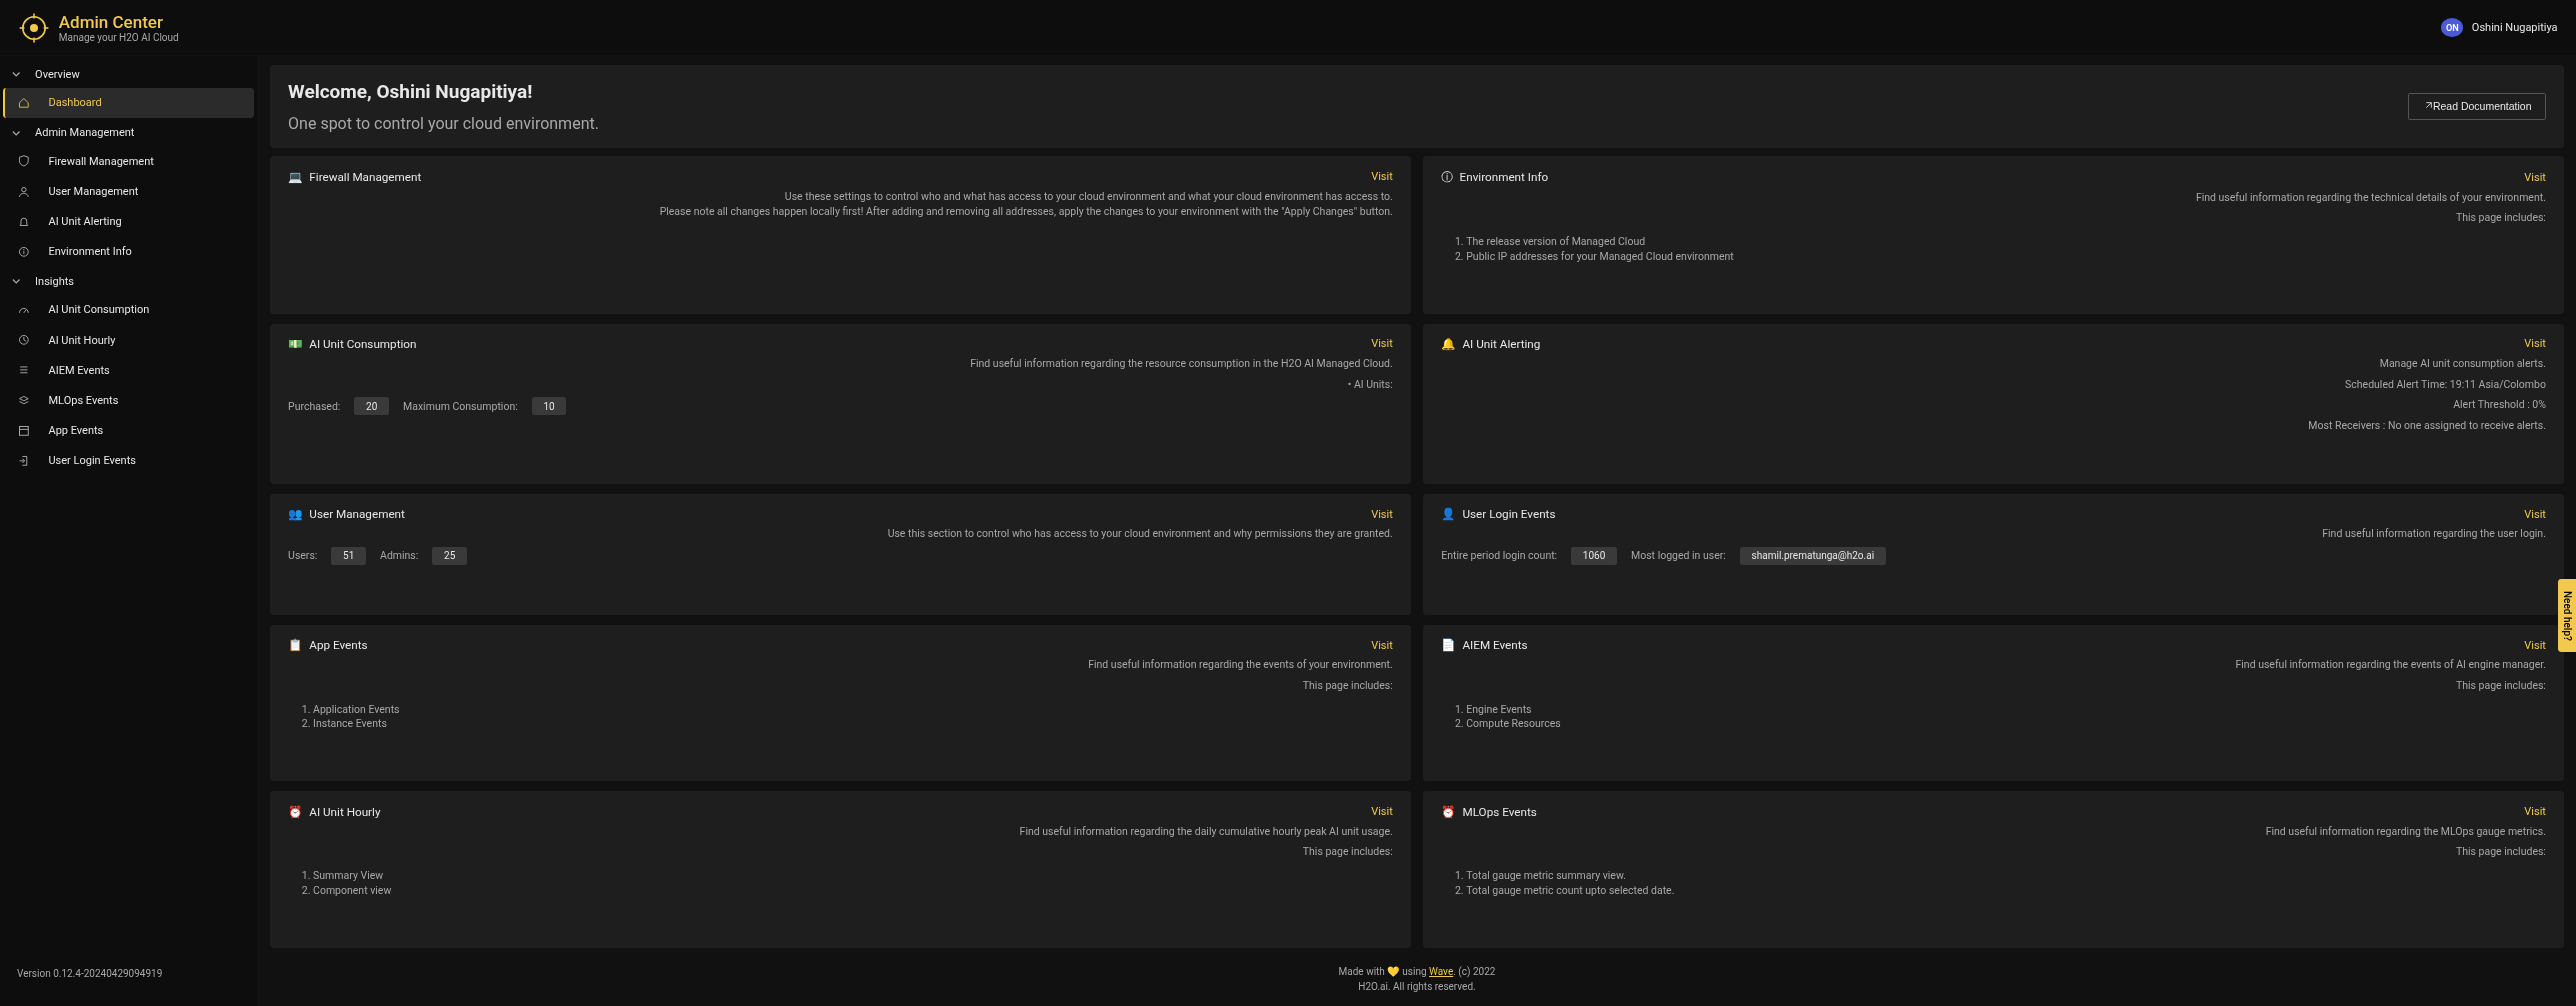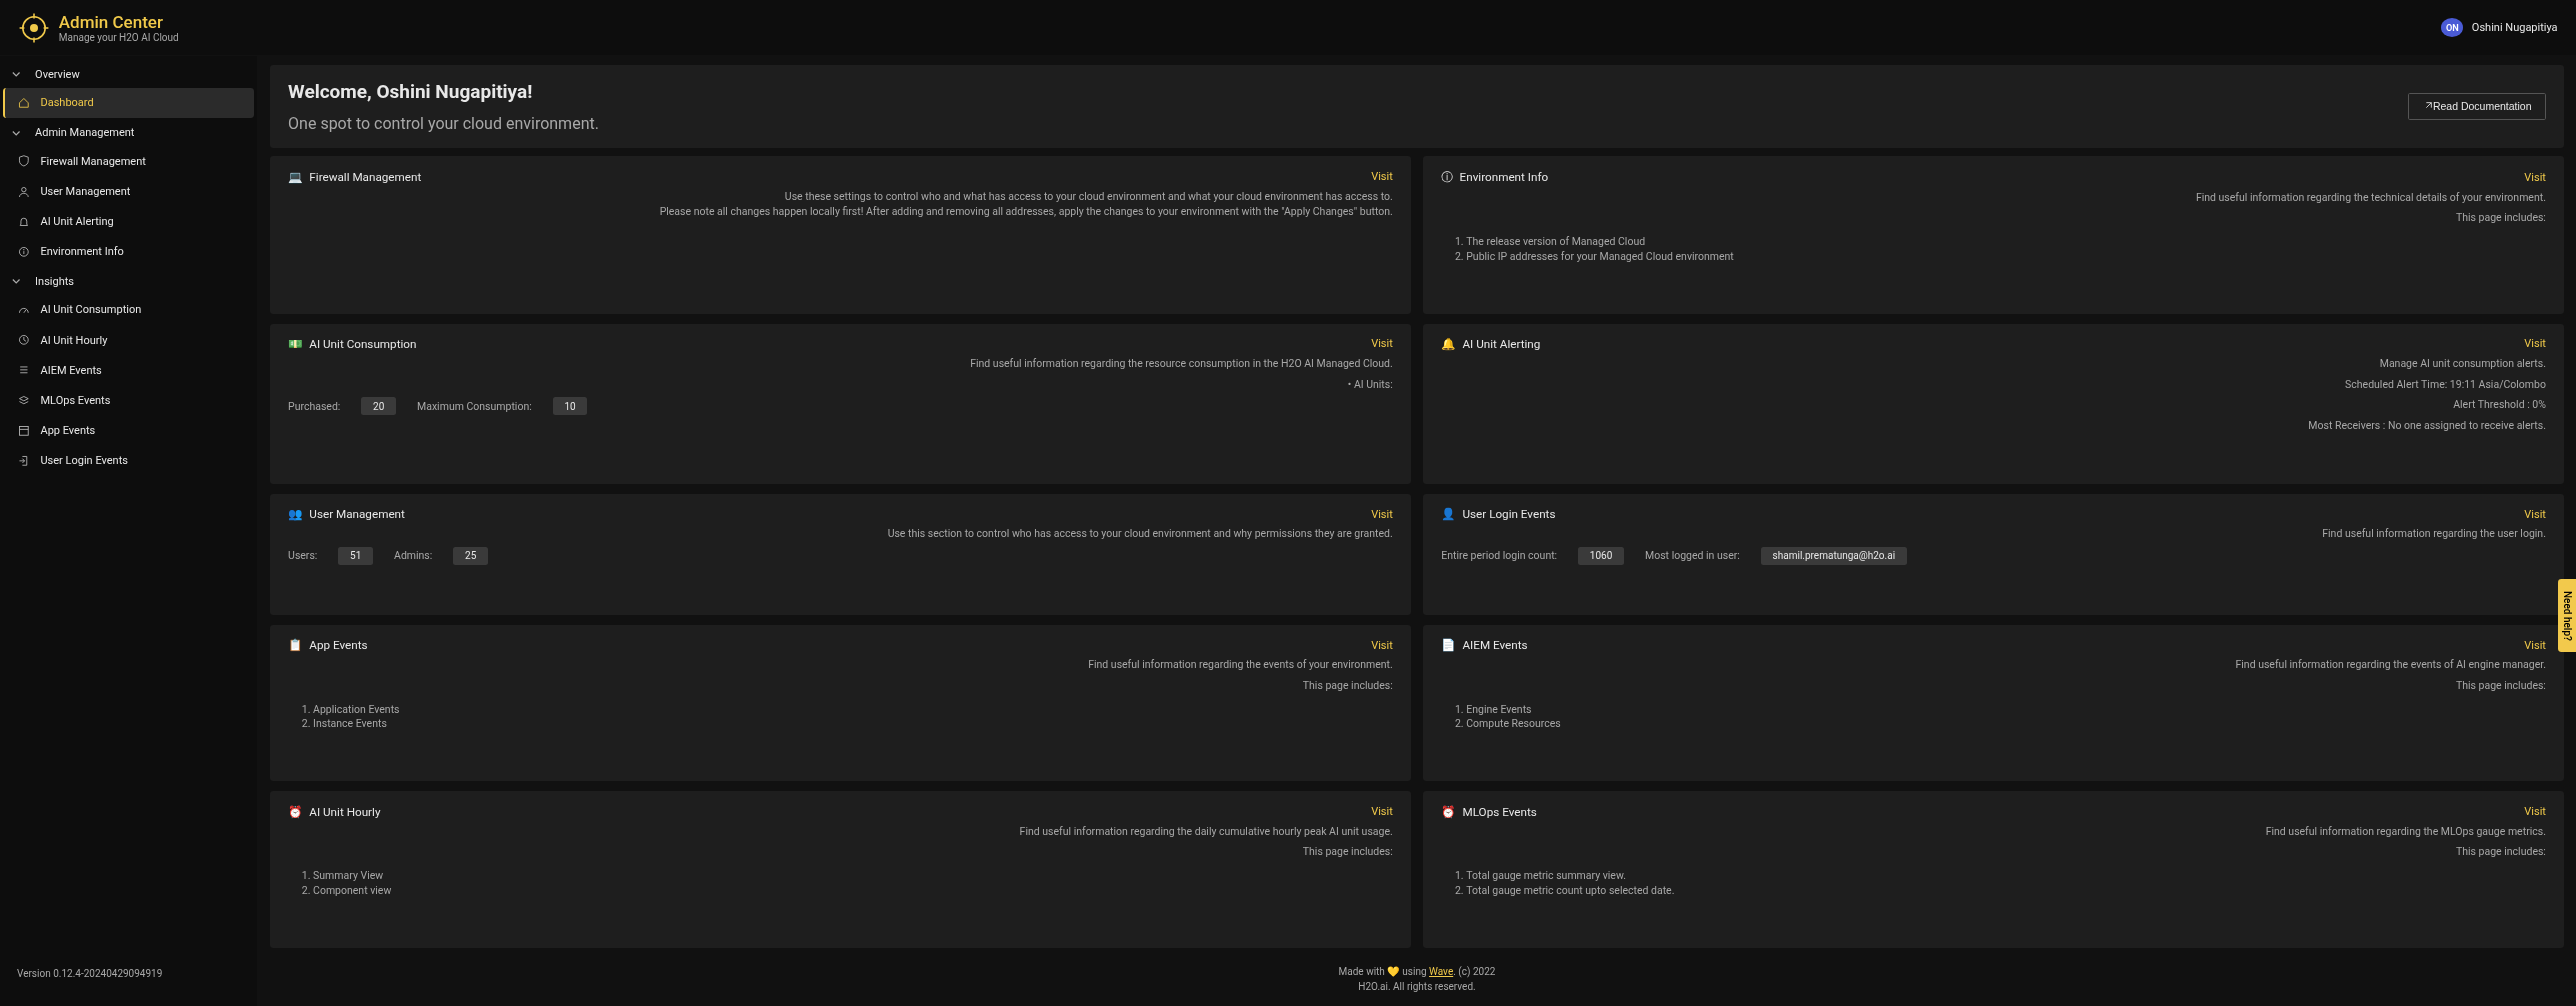--- a/index.html
+++ b/index.html
@@ -74,21 +74,21 @@
     display: flex; align-items: center;
     padding: 8.4px 11.7px 6.7px 11.7px;
     color: var(--text);
     font-size: 11px;
     gap: 15px;
     cursor: pointer;
   }
   .nav-item {
     display: flex; align-items: center;
     padding: 8.4px 11.7px 8.4px 11.7px;
-    gap: 10px;
+    gap: 18px;
     color: var(--text);
     font-size: 11px;
     border-left: 2.5px solid transparent;
     cursor: pointer;
     margin: 0 3.4px;
     border-radius: 3.4px;
   }
   .nav-item.active {
     background: #2b2b2b;
     border-left: 2.5px solid var(--accent);
@@ -156,21 +156,21 @@
   .visit {
     margin-left: auto;
     color: var(--link);
     font-size: 11px;
     text-decoration: none;
     cursor: pointer;
   }
   .card-desc { color: var(--text-dim); font-size: 10.5px; line-height:1.5;text-align:right;}
   .card ol, .card ul { margin: 3.4px 0 0 0; padding-left: 25px; color: var(--text-dim); font-size:10.5px;}
   .card ol li, .card ul li { padding: 0.8px 0; }
-  .row { display:flex; align-items:center; gap:21px; color:var(--text-dim); font-size:10.5px;}
+  .row { display:flex; align-items:center; gap:14px; color:var(--text-dim); font-size:10.5px;}
   .chip {
     background: var(--chip);
     color: var(--text);
     padding: 3.4px 11.7px;
     border-radius: 2.5px;
     font-size: 10px;
   }
   .footer {
     text-align: center;
     color: var(--text-dim);

